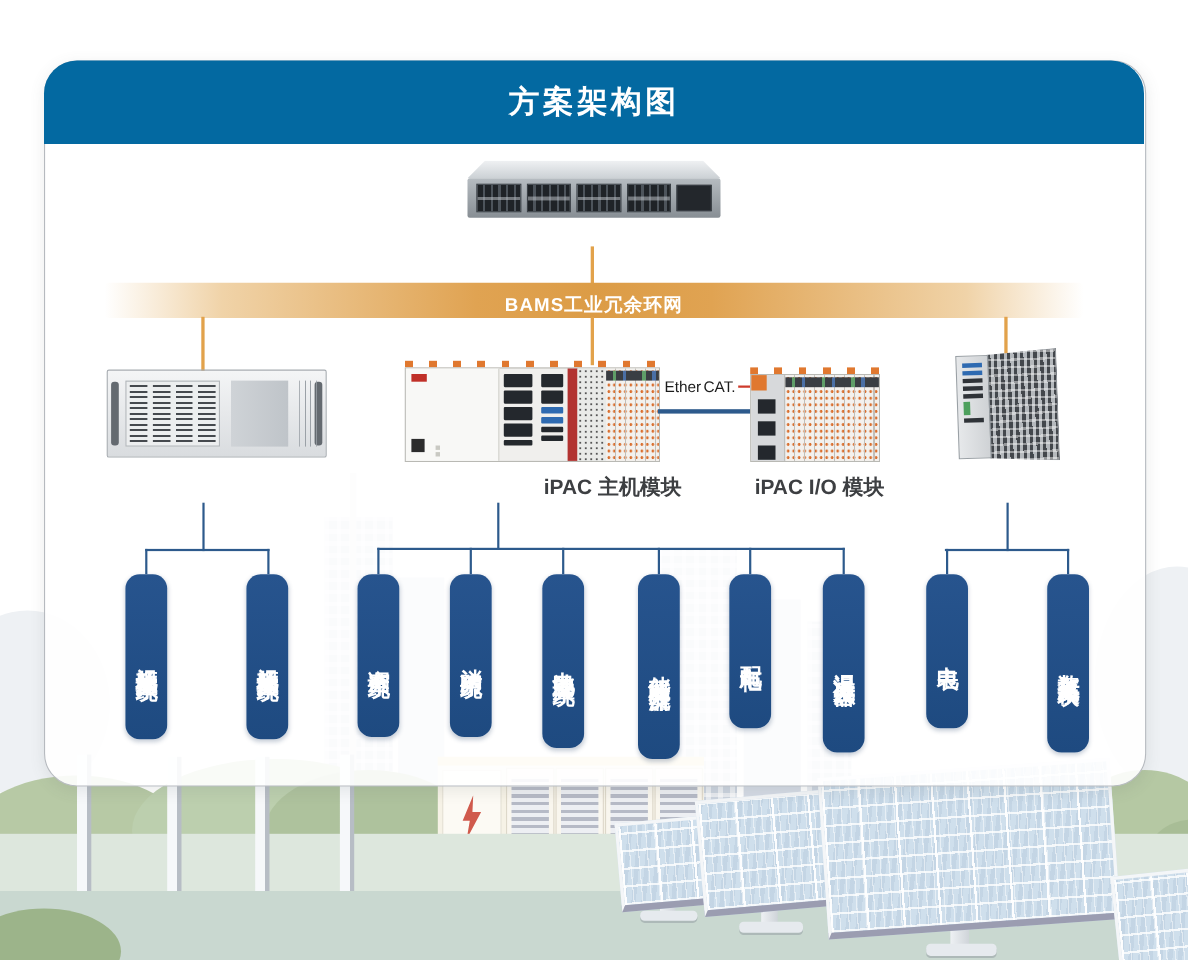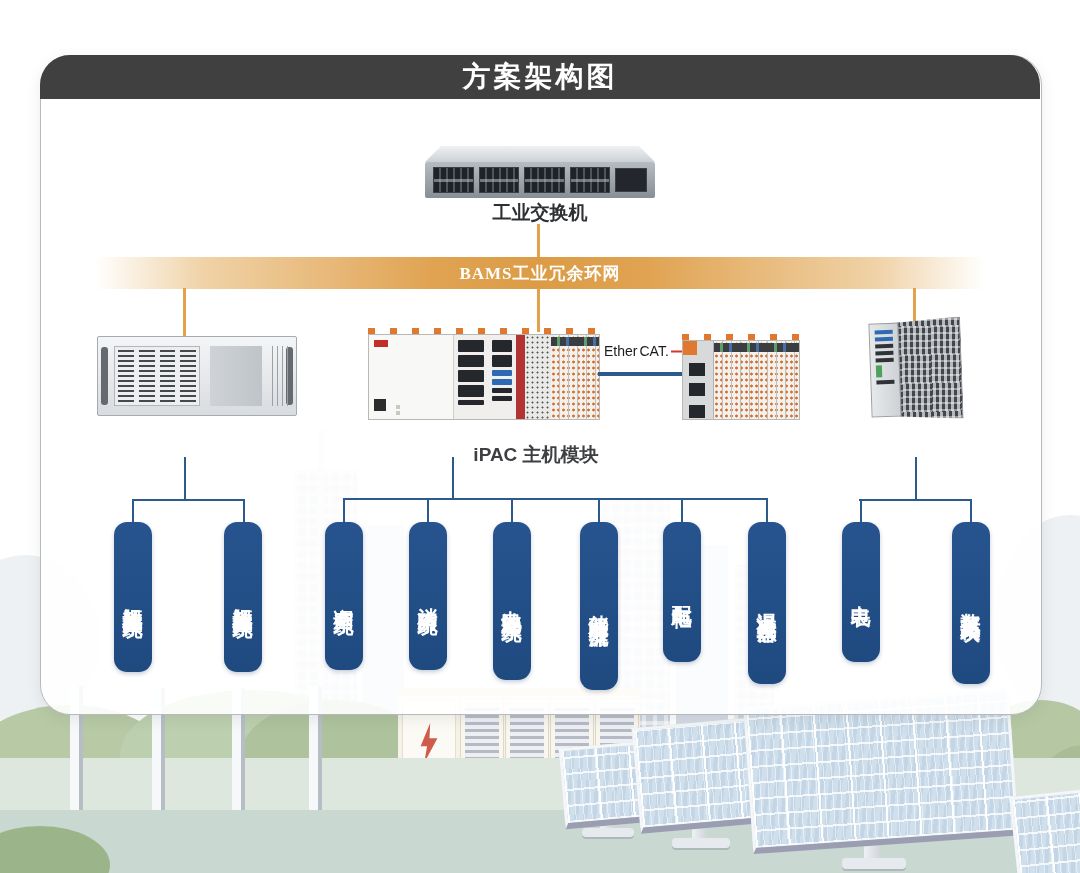--- a/index.html
+++ b/index.html
@@ -38,34 +38,34 @@
       repeating-linear-gradient(0deg, rgba(255,255,255,.8) 0 2px, transparent 2px 16px),
       repeating-linear-gradient(90deg, rgba(255,255,255,.5) 0 1px, transparent 1px 8px),
       repeating-linear-gradient(100deg, rgba(175,195,215,.35) 0 4px, transparent 4px 9px);}
   .pedestal{position:absolute;background:linear-gradient(90deg,#eef1f4,#cfd4d9);}
   .pbase{position:absolute;background:#e6eaee;border-radius:4px;box-shadow:0 2px 0 rgba(120,130,140,.35);}
 
   
   .card{position:absolute;left:40px;top:55px;width:1000px;height:658px;z-index:2;
         background:rgba(255,255,255,.9);border:1px solid #b6babf;border-radius:30px;
         box-shadow:0 4px 14px rgba(90,95,100,.12);}
-  .card-header{position:absolute;left:40px;top:55px;width:1000px;height:44px;z-index:3;
-        background:#404040;border-radius:30px 30px 0 0;display:flex;align-items:center;justify-content:center;font-family:Liberation Serif, serif;}
+  .card-header{position:absolute;left:40px;top:55px;width:1000px;height:76px;z-index:3;
+        background:#0369a1;border-radius:30px 30px 0 0;display:flex;align-items:center;justify-content:center;font-family:Liberation Serif, serif;}
   .card-title{color:#ffffff;font-size:28px;font-weight:bold;letter-spacing:3px;}
 
   .content{position:absolute;inset:0;z-index:4;}
 
   
   .oline{position:absolute;background:#e2a24b;}
   .bline{position:absolute;background:#2d5a8c;}
 
   .banner{position:absolute;left:95px;top:257px;width:890px;height:32px;border-radius:4px;
     background:linear-gradient(90deg, rgba(240,225,205,0) 0%, #f0d3a8 12%, #e0a352 38%,
                #dc9c46 50%, #e0a352 62%, #f0d3a8 88%, rgba(240,225,205,0) 100%);
-    display:flex;align-items:center;justify-content:center;font-family:Liberation Serif, serif;}
+    display:flex;align-items:flex-end;justify-content:center;}
   .banner span{color:#ffffff;font-weight:bold;font-size:17px;letter-spacing:1px;}
 
   .dev-label{position:absolute;top:430px;font-size:19px;font-weight:600;color:#3d3f42;text-align:center;}
 
   
   .switch{position:absolute;left:425px;top:146px;width:230px;height:52px;}
   .sw-top{height:16px;background:linear-gradient(#eff1f3,#ccd1d5);
           clip-path:polygon(7% 0,93% 0,100% 100%,0 100%);}
   .sw-body{height:36px;background:linear-gradient(#b6bcc1,#878e94);border-radius:2px;
            display:flex;align-items:center;gap:5px;padding:0 8px;box-sizing:border-box;}
@@ -214,21 +214,20 @@
     <div class="switch">
       <div class="sw-top"></div>
       <div class="sw-body">
         <div class="sw-group"></div>
         <div class="sw-group"></div>
         <div class="sw-group"></div>
         <div class="sw-group"></div>
         <div class="sw-sfp"></div>
       </div>
     </div>
-    <div class="switch-label">工业交换机</div>
 
     <div class="oline" style="left:537px;top:224px;width:3px;height:34px;"></div>
     <div class="banner">
       <span>BAMS工业冗余环网</span>
     </div>
     <div class="oline" style="left:537px;top:288px;width:3px;height:44px;"></div>
     <div class="oline" style="left:183px;top:288px;width:3px;height:51px;"></div>
     <div class="oline" style="left:913px;top:288px;width:3px;height:36px;"></div>
 
     <div class="dev-ipc">
@@ -261,38 +260,39 @@
             <i class="blue"></i>
             <i class="blue"></i>
             <i class="small"></i>
             <i class="small"></i>
         </div>
         <div class="host-red"></div>
         <div class="host-ctrl"></div>
         <div class="io-slices"></div>
       </div>
     </div>
-    <div class="dev-label" style="left:421px;width:230px;margin-top:12px;">iPAC 主机模块</div>
+    <div class="dev-label" style="left:442px;width:230px;">iPAC 主机模块</div>
 
     <div class="ethercat">
       <span class="lt">Ether</span>
         <span class="bd">CAT.</span>
       <svg width="26" height="13" viewBox="0 0 26 13">
         <polygon points="0,5 15,5 15,1 25,6.5 15,12 15,8 0,8" fill="#ce3b2c"></polygon>
       </svg>
     </div>
     <div class="bline" style="left:598px;top:372px;width:88px;height:4px;"></div>
 
     <div class="dev-io">
       <div class="tabs"></div>
       <div class="io-body">
         <div class="io-coupler"></div>
         <div class="io-slices"></div>
       </div>
     </div>
+    <div class="dev-label" style="left:655px;width:180px;">iPAC I/O 模块</div>
 
     <div class="dev-abox">
       <div class="abox-fins"></div>
       <div class="abox-face">
         <i class="blue"></i>
           <i class="blue"></i>
           <i></i>
           <i></i>
           <i></i>
           <i class="green"></i>

